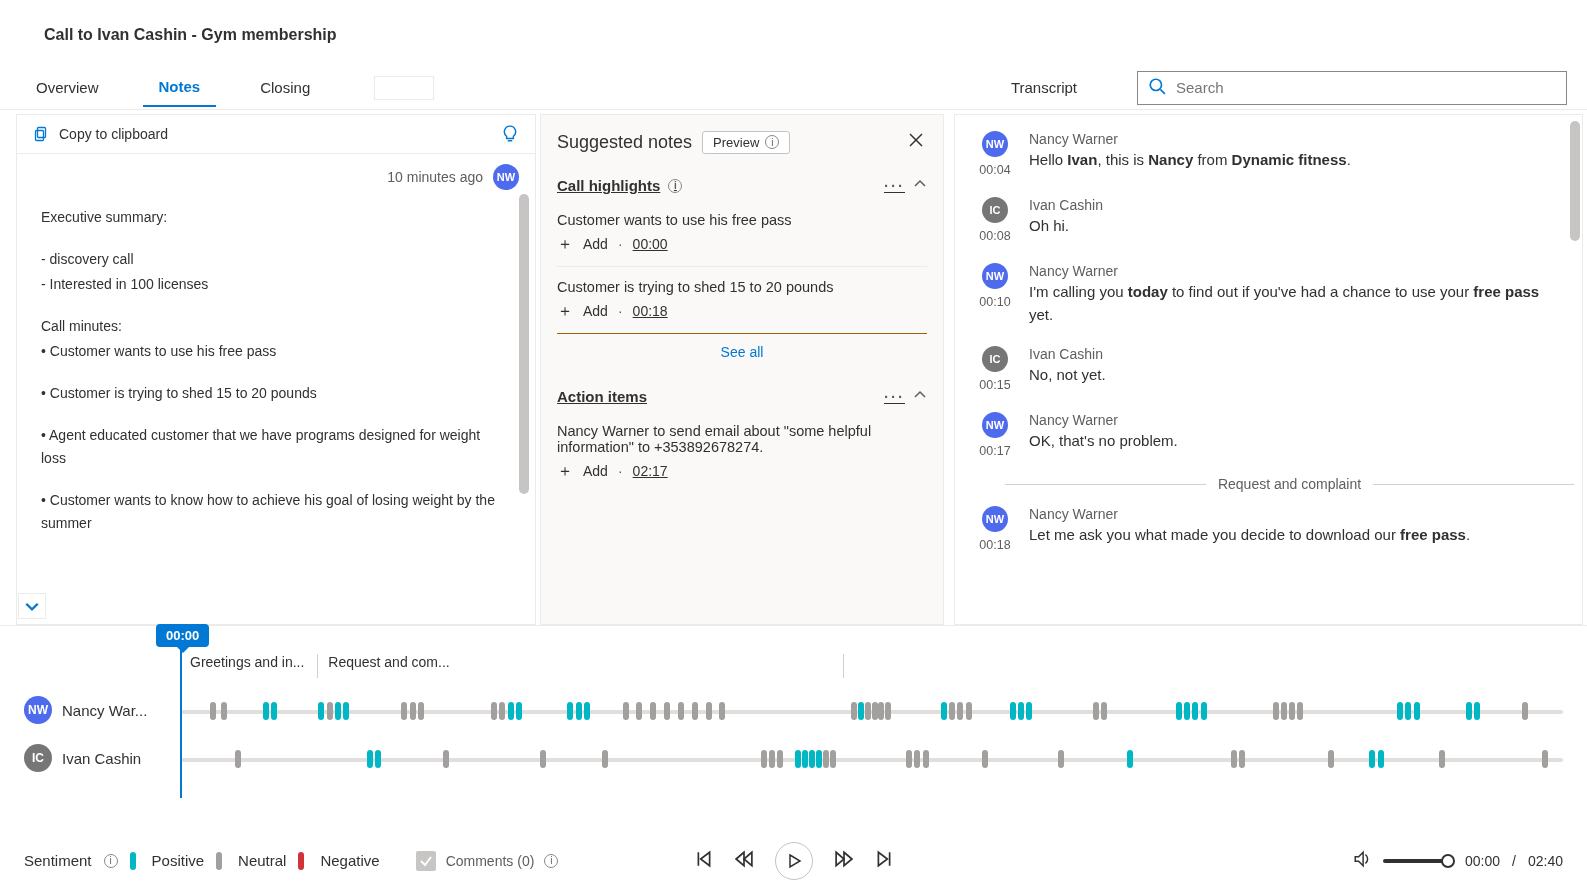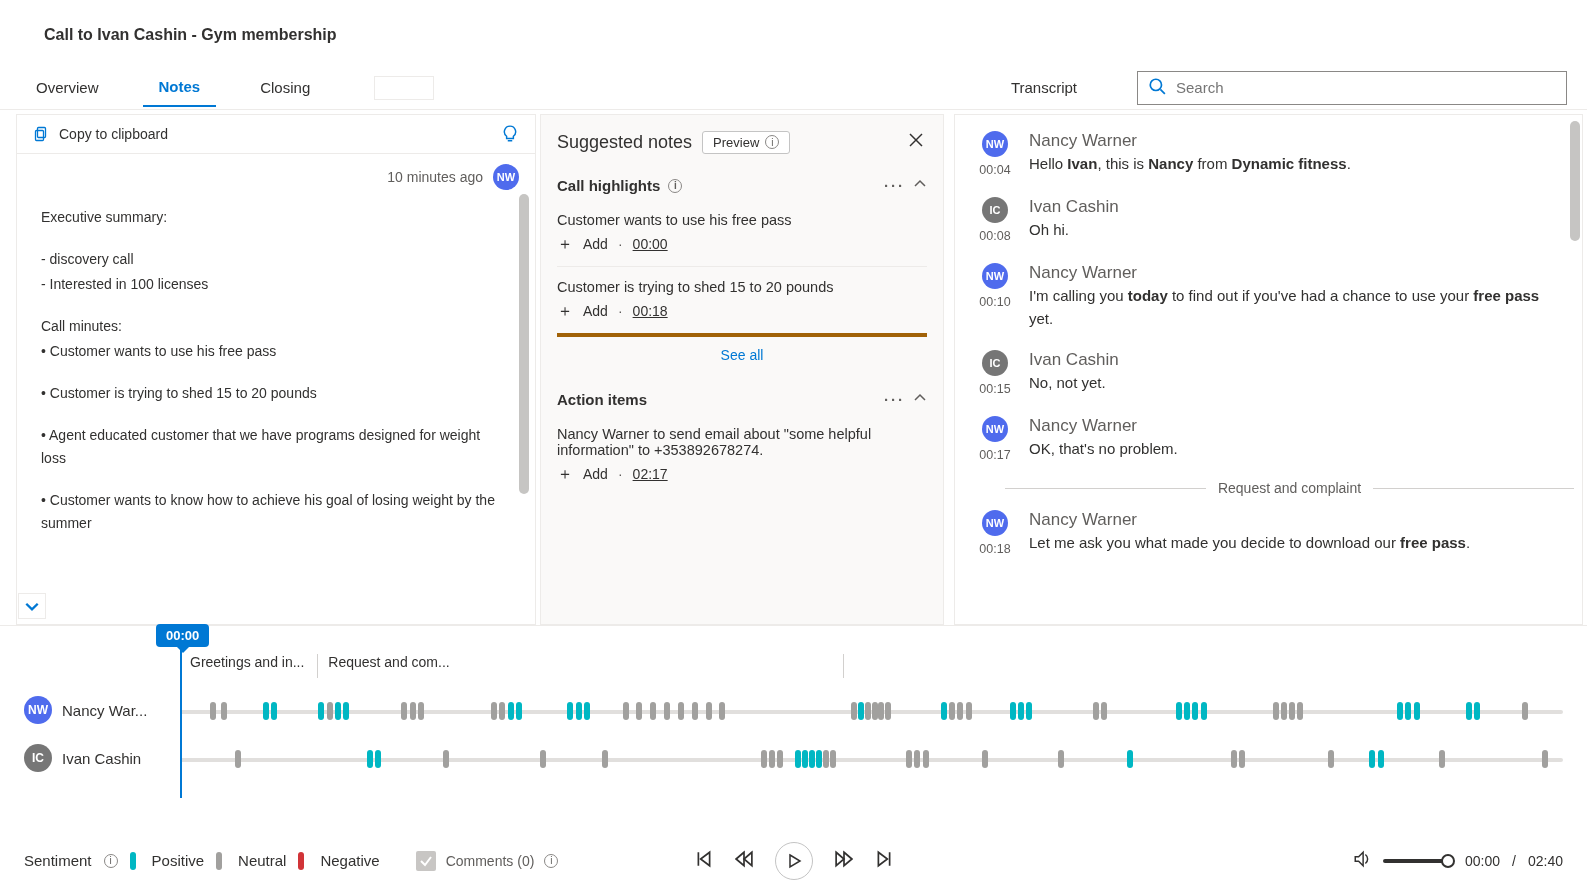--- a/index.html
+++ b/index.html
@@ -195,20 +195,21 @@
   .section {
     padding: 4px 16px 0 16px;
   }
   .section-h {
     display: flex;
     align-items: center;
     gap: 8px;
     font-weight: 600;
     font-size: 15px;
     padding: 10px 0 6px 0;
+    text-decoration: underline;
   }
   .section-h .more { margin-left: auto; color: #605e5c; cursor: pointer; letter-spacing: 2px; }
   .section-h .chev { cursor: pointer; color: #605e5c; }
   .sg-item {
     border-top: 1px solid #edebe9;
     padding: 12px 0 14px 0;
   }
   .sg-item:first-of-type { border-top: none; }
   .sg-item-text { font-size: 14.5px; }
   .sg-item-actions {
@@ -220,21 +221,21 @@
     color: #323130;
   }
   .plus { font-size: 16px; line-height: 1; color: #323130; }
   .dot { color: #605e5c; }
   .time-link { text-decoration: underline; cursor: pointer; }
   .see-all {
     text-align: center;
     color: #0078d4;
     padding: 10px 0 14px 0;
     cursor: pointer;
-    border-top: 4px solid #a16207;
+    border-top: 1px solid #a16207;
   }
   
   .transcript-panel {
     flex: 1;
     border: 1px solid #edebe9;
     background: #fff;
     padding: 10px 8px 10px 20px;
     overflow: hidden;
     position: relative;
   }
@@ -254,21 +255,21 @@
     flex-direction: column;
     align-items: center;
     width: 40px;
   }
   .turn-time {
     font-size: 12.5px;
     color: #605e5c;
     margin-top: 6px;
   }
   .turn-body { flex: 1; padding-right: 12px; }
-  .turn-name { font-size: 17px; color: #605e5c; margin-bottom: 2px; }
+  .turn-name { font-size: 14px; color: #605e5c; margin-bottom: 2px; }
   .turn-text { font-size: 15px; line-height: 1.5; }
   .divider-label {
     display: flex;
     align-items: center;
     gap: 12px;
     color: #605e5c;
     font-size: 14px;
     margin: 4px 0 8px 30px;
   }
   .divider-label::before, .divider-label::after {

